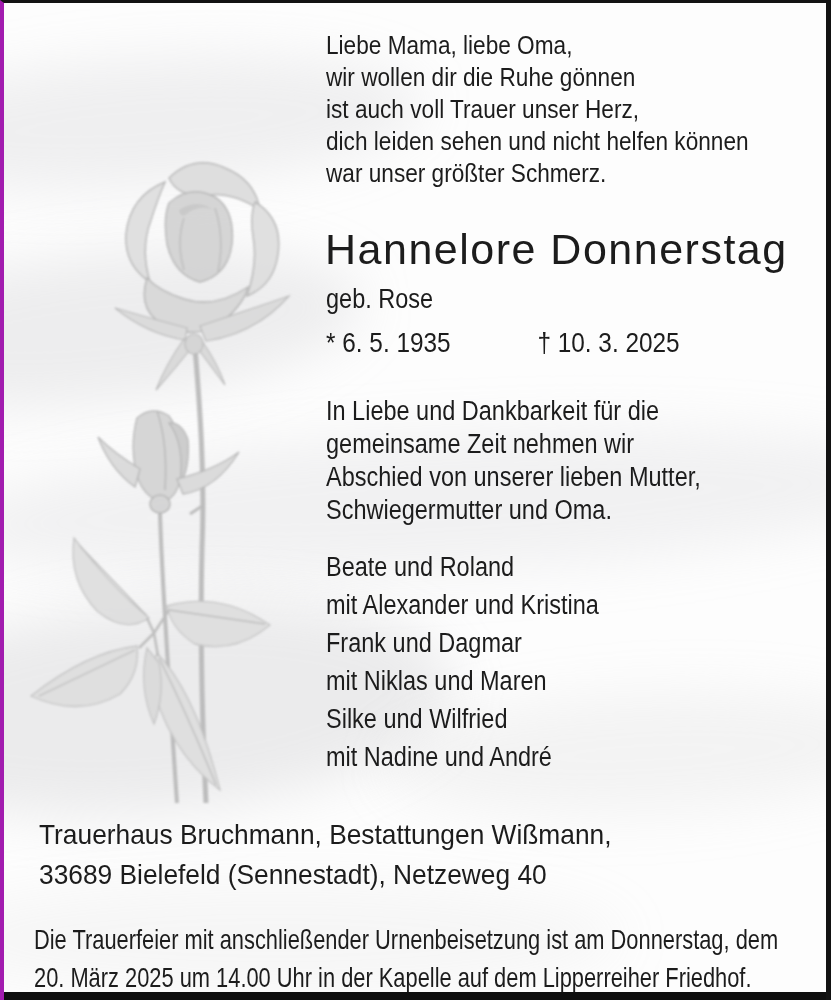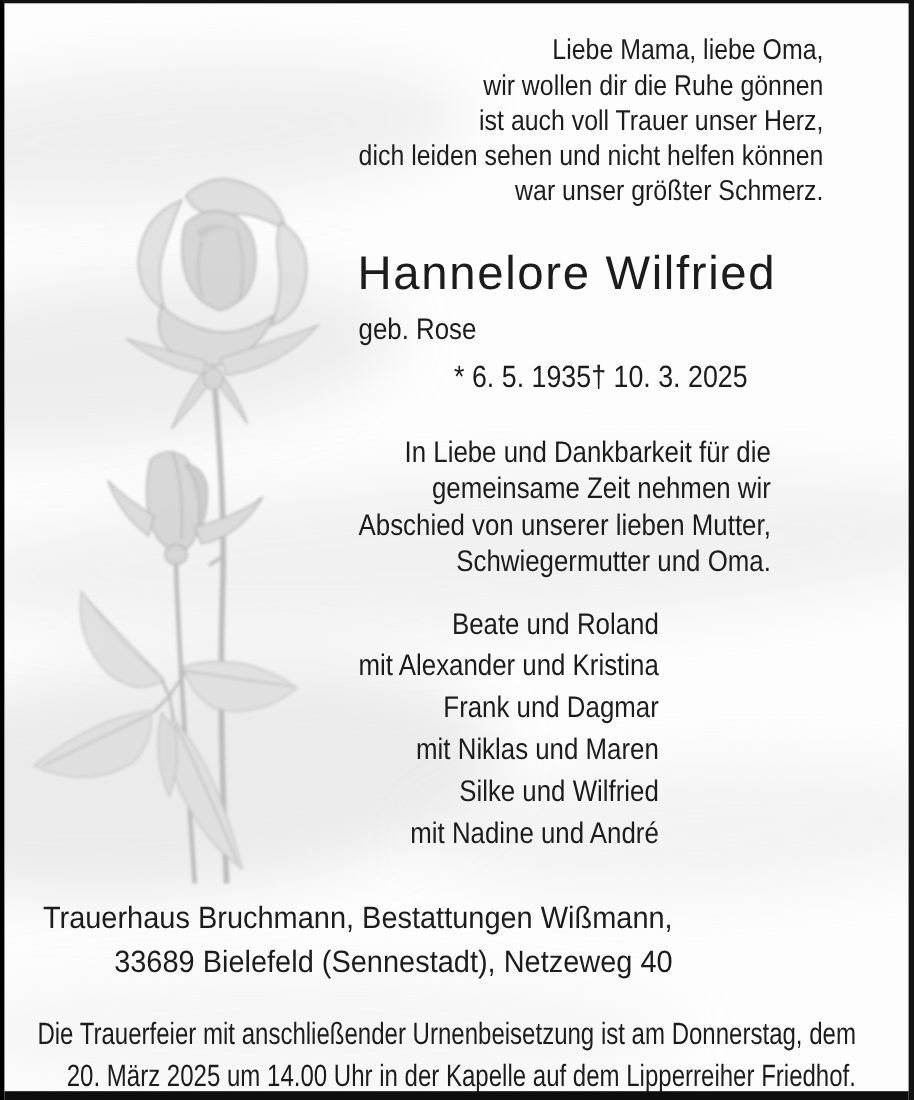--- a/index.html
+++ b/index.html
@@ -10,24 +10,23 @@
   }
   .page {
     position: relative;
     width: 831px;
     height: 1000px;
     margin: 0 auto;
     background: #fdfdfd;
     overflow: hidden;
     box-sizing: border-box;
     border-top: 3px solid #121212;
-    border-left: 4px solid #000000;
+    border-left: 4px solid #a21caf;
     border-right: 5px solid #121212;
     color: #1c1c1c;
-    text-align: right;
   }
   
   .cloud {
     position: absolute;
     border-radius: 50%;
     filter: blur(26px);
     pointer-events: none;
   }
   .cloud.c1 { left: -140px; top: 55px;  width: 560px; height: 130px; background: rgba(185,185,190,0.20); transform: rotate(-4deg); }
   .cloud.c2 { left: -160px; top: 250px; width: 520px; height: 150px; background: rgba(182,182,188,0.22); transform: rotate(-6deg); }
@@ -136,21 +135,21 @@
   </svg>
 
   <div class="txt verse col-text">
     <div>Liebe Mama, liebe Oma,</div>
     <div>wir wollen dir die Ruhe gönnen</div>
     <div>ist auch voll Trauer unser Herz,</div>
     <div>dich leiden sehen und nicht helfen können</div>
     <div>war unser größter Schmerz.</div>
   </div>
 
-  <h1 class="txt name">Hannelore Wilfried</h1>
+  <h1 class="txt name">Hannelore Donnerstag</h1>
   <div class="txt maiden col-text">geb. Rose</div>
 
   <div class="txt dates col-text">
     <span class="birth">* 6. 5. 1935</span><span>† 10. 3. 2025</span>
   </div>
 
   <div class="txt tribute col-text">
     <div>In Liebe und Dankbarkeit für die</div>
     <div>gemeinsame Zeit nehmen wir</div>
     <div>Abschied von unserer lieben Mutter,</div>

